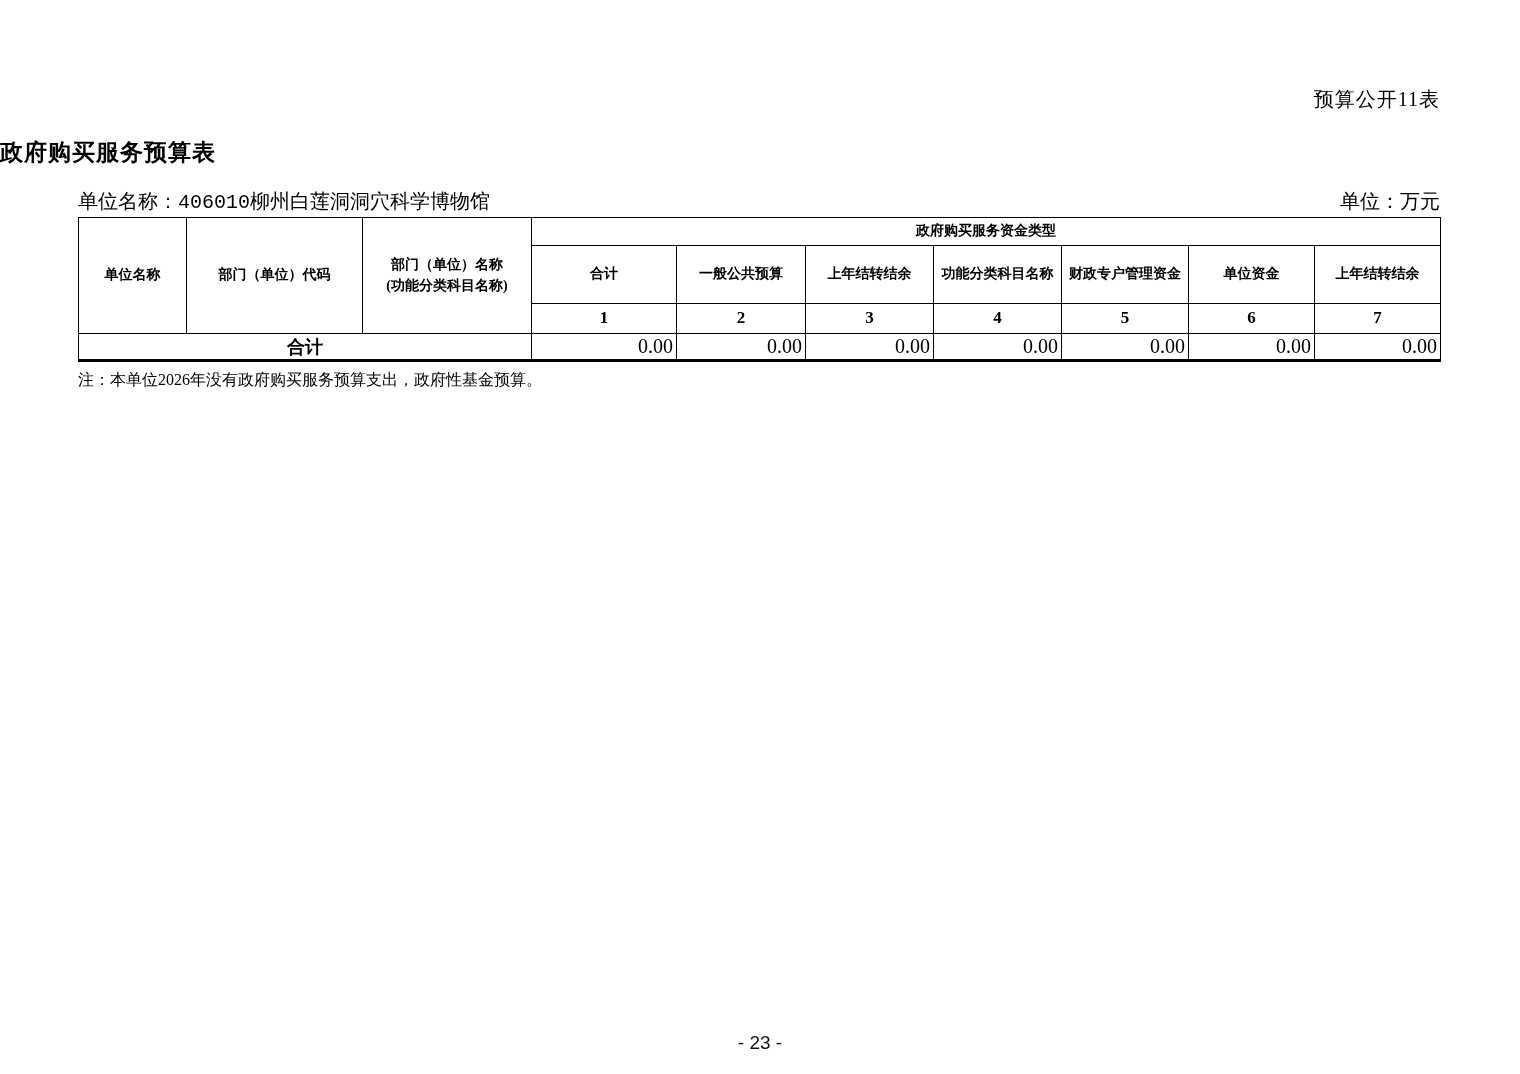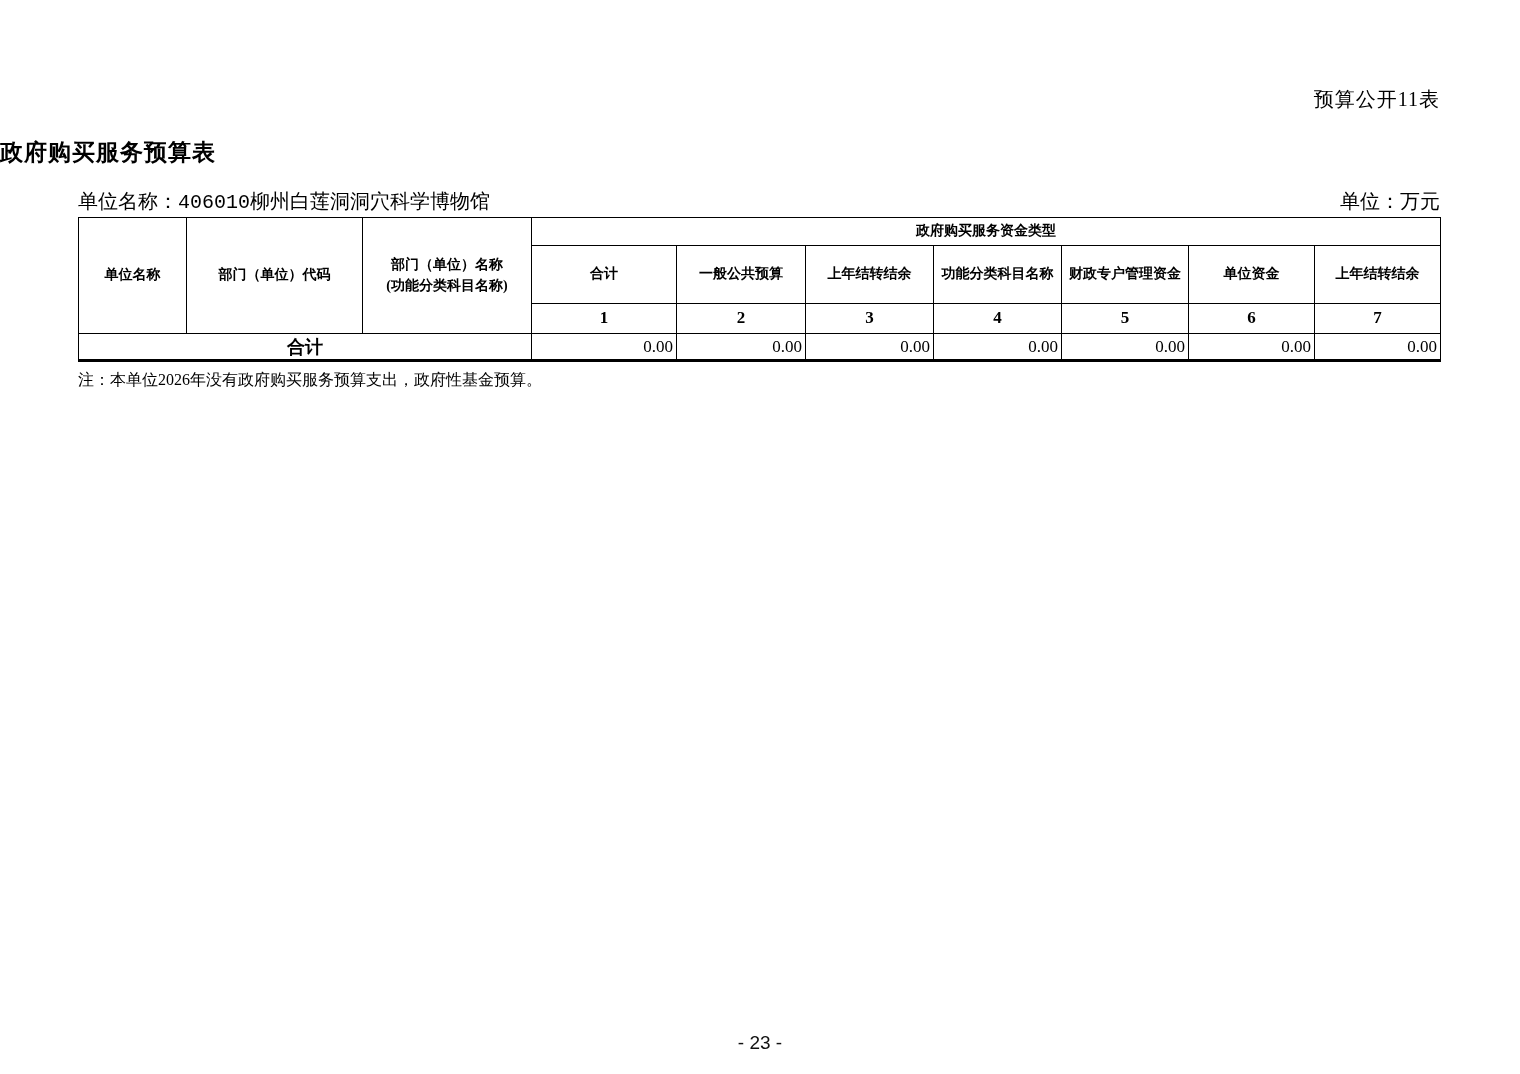--- a/index.html
+++ b/index.html
@@ -73,21 +73,21 @@
   tr.r-nums th { font-size: 17px; }
   td.row-label {
     font-weight: bold;
     text-align: center;
     vertical-align: middle;
     font-size: 18px;
   }
   td.val {
     text-align: right;
     vertical-align: middle;
-    font-size: 17px;
+    font-size: 20px;
     padding: 0 3px 0 0;
     word-spacing: 2px;
     margin-top: 40px;
   }
   .note {
     position: absolute;
     top: 370px;
     left: 78px;
     font-size: 16px;
   }

